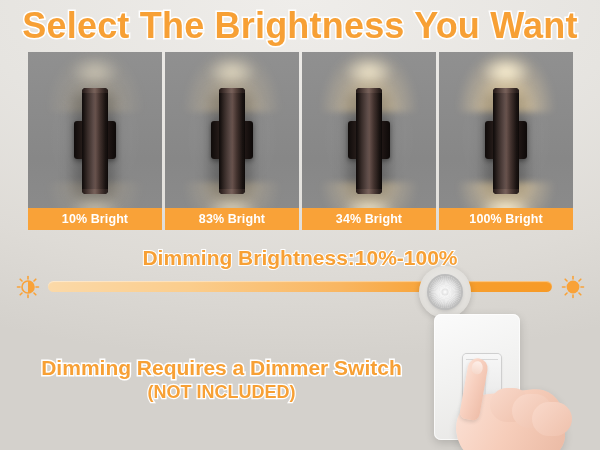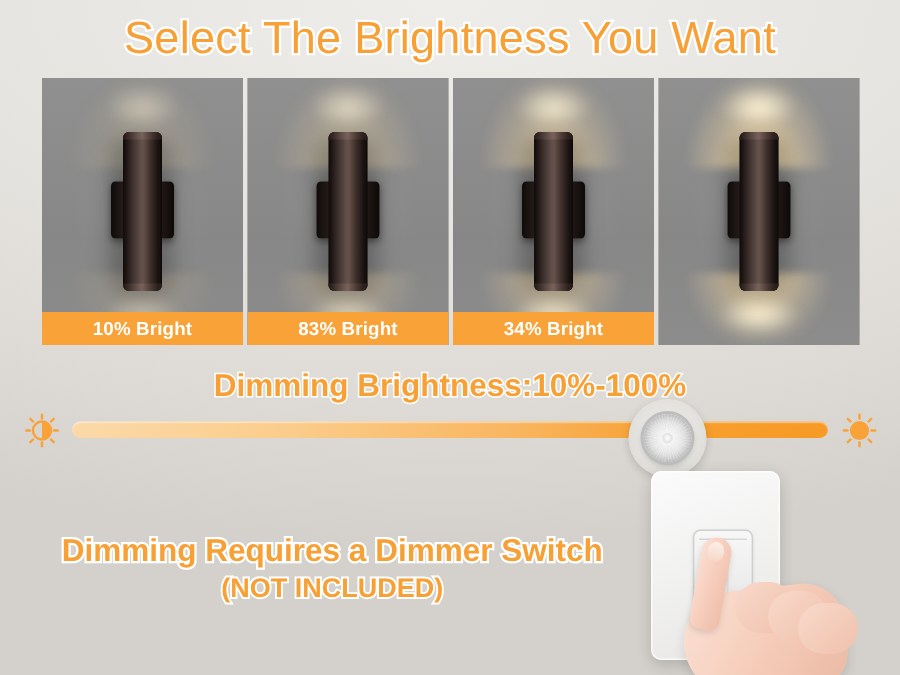--- a/index.html
+++ b/index.html
@@ -13,21 +13,21 @@
     background:
       radial-gradient(120% 80% at 50% 0%, #efedea 0%, #e6e4e0 45%, #dedbd6 75%, #d4d1cc 100%);
   }
 
   
   .title-wrap{
     position:absolute;left:0;top:4px;width:600px;height:44px;
     display:flex;align-items:center;justify-content:center;
   }
   .title{
-    font-size:30px;font-weight:normal;letter-spacing:.2px;
+    font-size:36px;font-weight:bold;letter-spacing:.2px;
     color:#f7a035;
     -webkit-text-stroke:3px #ffffff;
     paint-order:stroke fill;
     text-shadow:0 1px 0 rgba(255,255,255,.9);
   }
 
   
   .panels{
     position:absolute;left:28px;top:52px;width:545px;height:178px;
     display:flex;gap:3px;border-radius:21px;
@@ -278,20 +278,21 @@
       <div class="cone up"></div>
       <div class="cone down"></div>
       <div class="glow-top"></div>
       <div class="glow-bot"></div>
       <div class="lamp">
         <div class="shadow"></div>
         <div class="plate"></div>
         <div class="tube"></div>
         <div class="tube2"></div>
       </div>
+      <div class="caption">100% Bright</div>
     </div>
 
   </div>
 
   <div class="dim-label">Dimming Brightness:10%-100%</div>
 
   <div class="slider-row">
 
     <span class="sun left">
       <svg viewBox="0 0 24 24" width="24" height="24">

